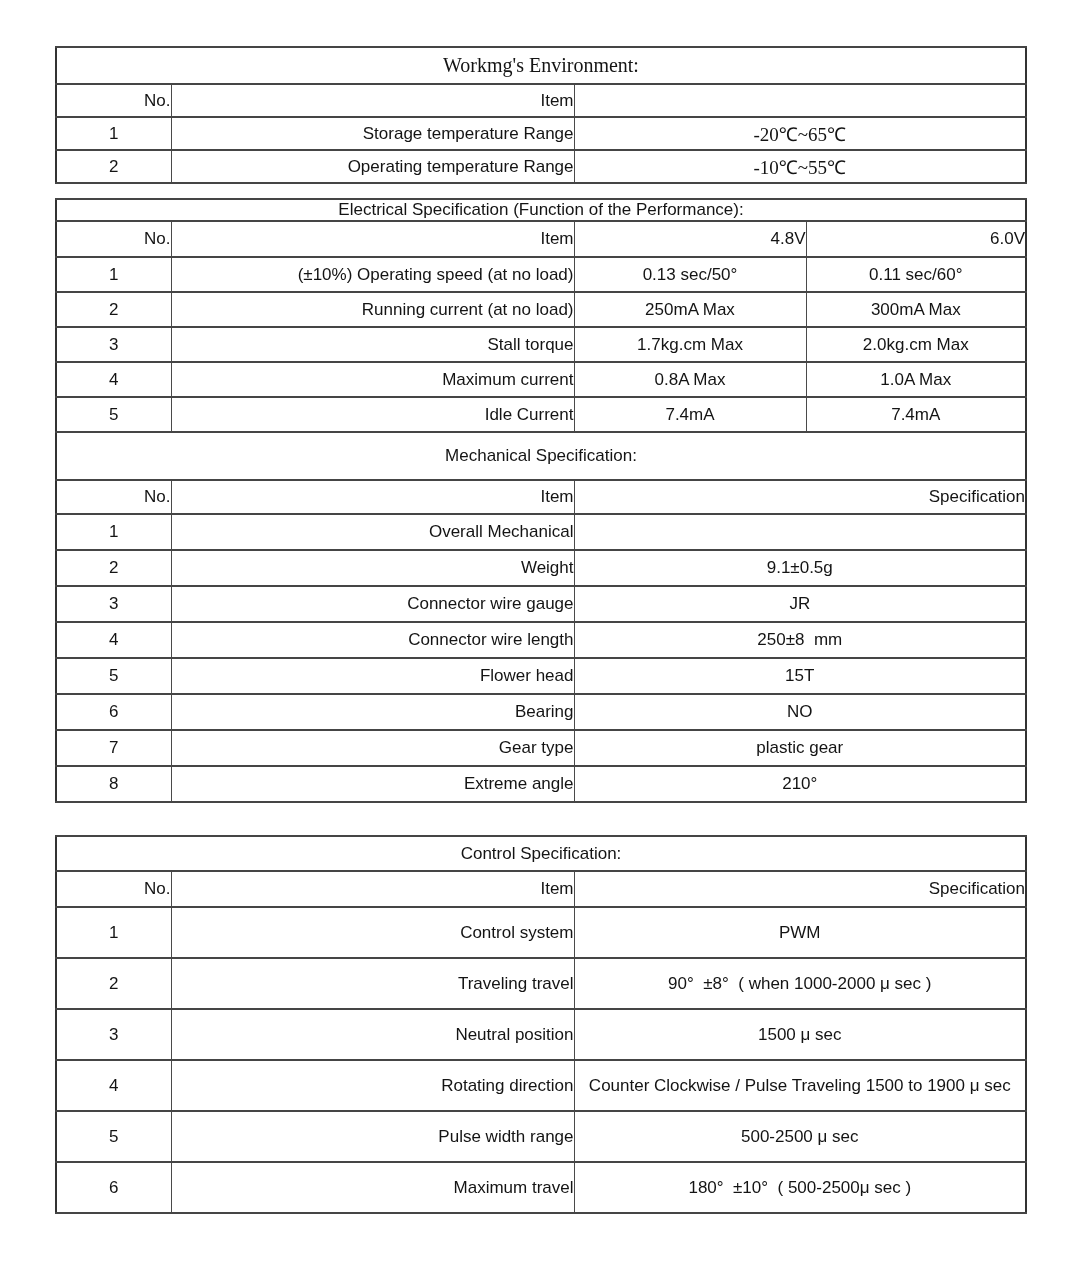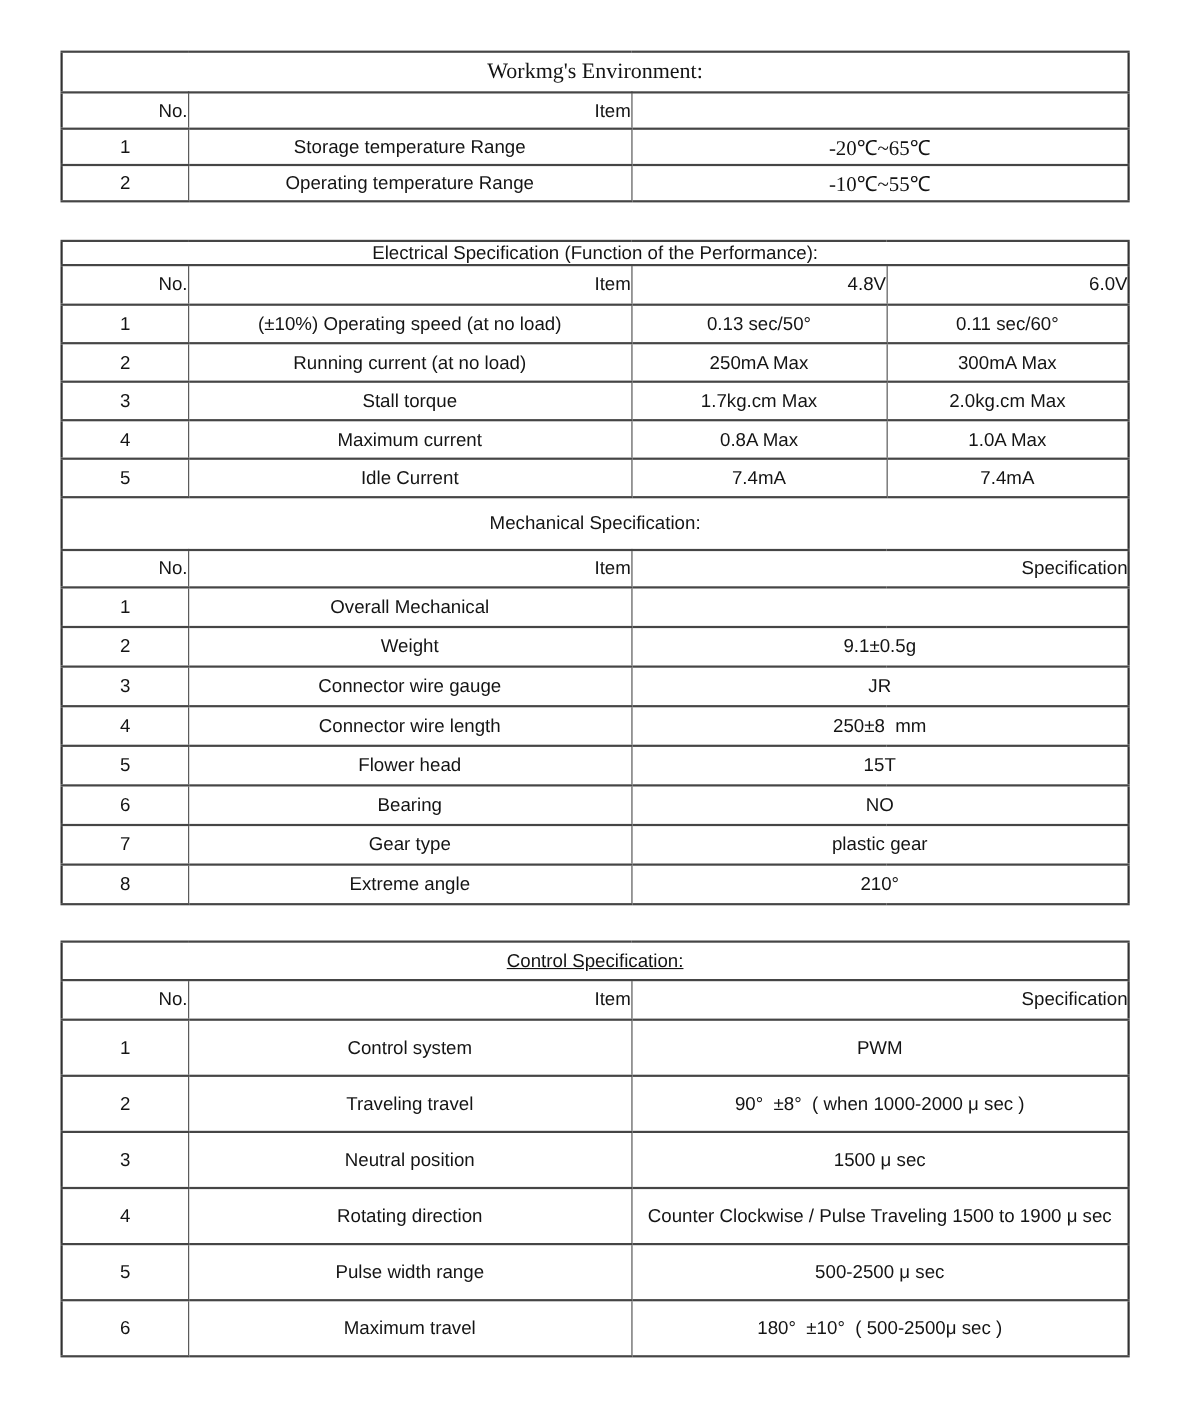--- a/index.html
+++ b/index.html
@@ -30,52 +30,52 @@
     border-right: 1px solid #4a4a4a;
     border-top: 2px solid #454545;
     border-bottom: 2px solid #454545;
     font-weight: normal;
     font-size: 17px;
     padding: 0;
     vertical-align: middle;
     white-space: pre-wrap;
     overflow: hidden;
   }
-  .t-env { margin-bottom: 34px; }
+  .t-env { margin-bottom: 14px; }
   .t-elec { margin-bottom: 32px; }
   
   td.title {
     text-align: center;
     padding-left: 70px; 
     font-size: 17px;
   }
   td.title.serif {
     font-family: "Liberation Serif", serif;
     font-size: 20px;
   }
   
   .no  { text-align: center; }
-  .item { text-align: center; padding-left: 88px; }
+  .item { text-align: right; padding-left: 88px; }
   .val { text-align: center; }
   .val.serif {
     font-family: "Liberation Serif", serif;
     font-size: 19px;
   }
   th { text-align: right; }
   
   tr.h-title1 { height: 37px; }
   tr.h-head1  { height: 33px; }
   tr.h-row1   { height: 33px; }
   tr.h-title2 { height: 19px; }
   tr.h-head2  { height: 36px; }
   tr.h-row2   { height: 35px; }
   tr.h-title3 { height: 48px; }
   tr.h-head3  { height: 34px; }
   tr.h-row3   { height: 36px; }
-  tr.h-title4 { height: 35px; text-decoration: underline; }
+  tr.h-title4 { height: 35px; }
   tr.h-head4  { height: 36px; }
   tr.h-row4   { height: 51px; }
 </style>
 </head>
 <body>
 
 <div class="page">
 
   <table class="spec t-env">
     <colgroup>

